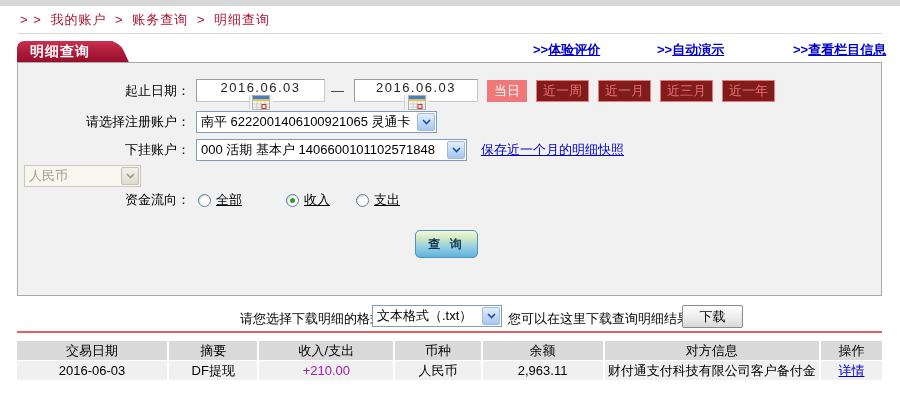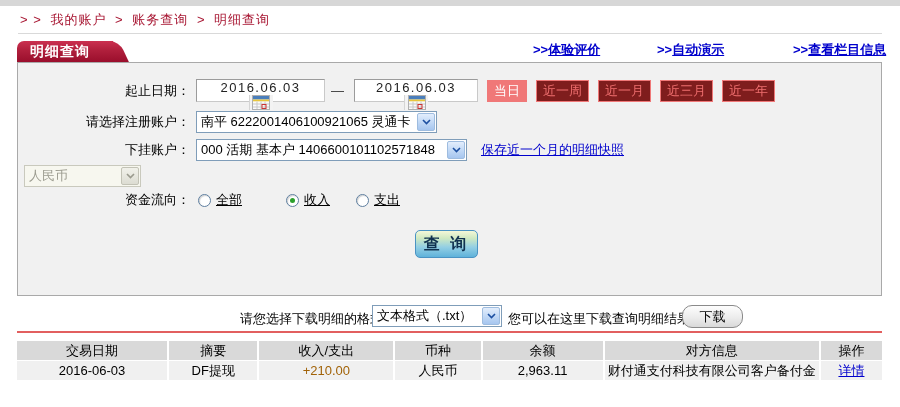--- a/index.html
+++ b/index.html
@@ -75,41 +75,41 @@
   .radio.checked::after { content:""; position:absolute; left:3px; top:3px; width:5px; height:5px;
            border-radius:50%; background:#2ca02c; }
   .radio-item .rlbl { margin-left:5px;text-decoration:underline; }
   .radio-item + .radio-item { margin-left:26px; }
   .radio-item.mid { margin-left:44px; }
 
   
   .query-btn { position:absolute; left:397px; top:167px; width:63px; height:28px;
            border:1px solid #4a93c3; border-radius:5px; cursor:pointer;
            background:linear-gradient(180deg,#f4f8d8 0%,#cfe9c2 28%,#93cfe4 62%,#5fb2da 100%);
-           font-family:inherit; font-size:16px; font-weight:bold; color:#10314f; letter-spacing:3px; }
+           font-family:inherit; font-size:12px; font-weight:bold; color:#10314f; letter-spacing:3px; }
 
   
   .dl-label { position:absolute; left:240px; top:310px; color:#000; }
   .dl-select { position:absolute; left:372px; top:305px; margin-left:0; }
   .dl-hint { position:absolute; left:508px; top:310px; color:#000; }
   .dl-btn { position:absolute; left:682px; top:305px; width:61px; height:23px;
-           border:1px solid #8a8a8a; border-radius:10px; cursor:pointer;
+           border:1px solid #8a8a8a; border-radius:2px; cursor:pointer;
            background:linear-gradient(180deg,#fdfdfd 0%,#ececec 55%,#d9d9d9 100%);
            font-family:inherit; font-size:13px; color:#000; }
 
   .redline { position:absolute; left:17px; top:331px; width:865px; height:2px; background:#e25f5f; }
 
   
   .result-table { position:absolute; left:15px; top:340px; width:869px;
            border-collapse:separate; border-spacing:2px 1px; table-layout:fixed; }
   .result-table th { background:#d9d9d9; font-weight:normal; font-size:13px; height:19px;
            text-align:center; padding:0 2px; overflow:hidden; white-space:nowrap; }
   .result-table td { background:#f0f0f0; font-size:13px; height:19px; text-align:center;
            padding:0 2px; overflow:hidden; white-space:nowrap; }
-  .amount { color:#a16207;margin-left:12px; }
+  .amount { color:#a21caf;margin-left:12px; }
   .detail-link { color:#0000cc; text-decoration:underline; cursor:pointer; }
 </style>
 </head>
 <body>
 
 <div class="screen">
 
   <div class="topbar"></div>
 
   <div class="breadcrumb">

